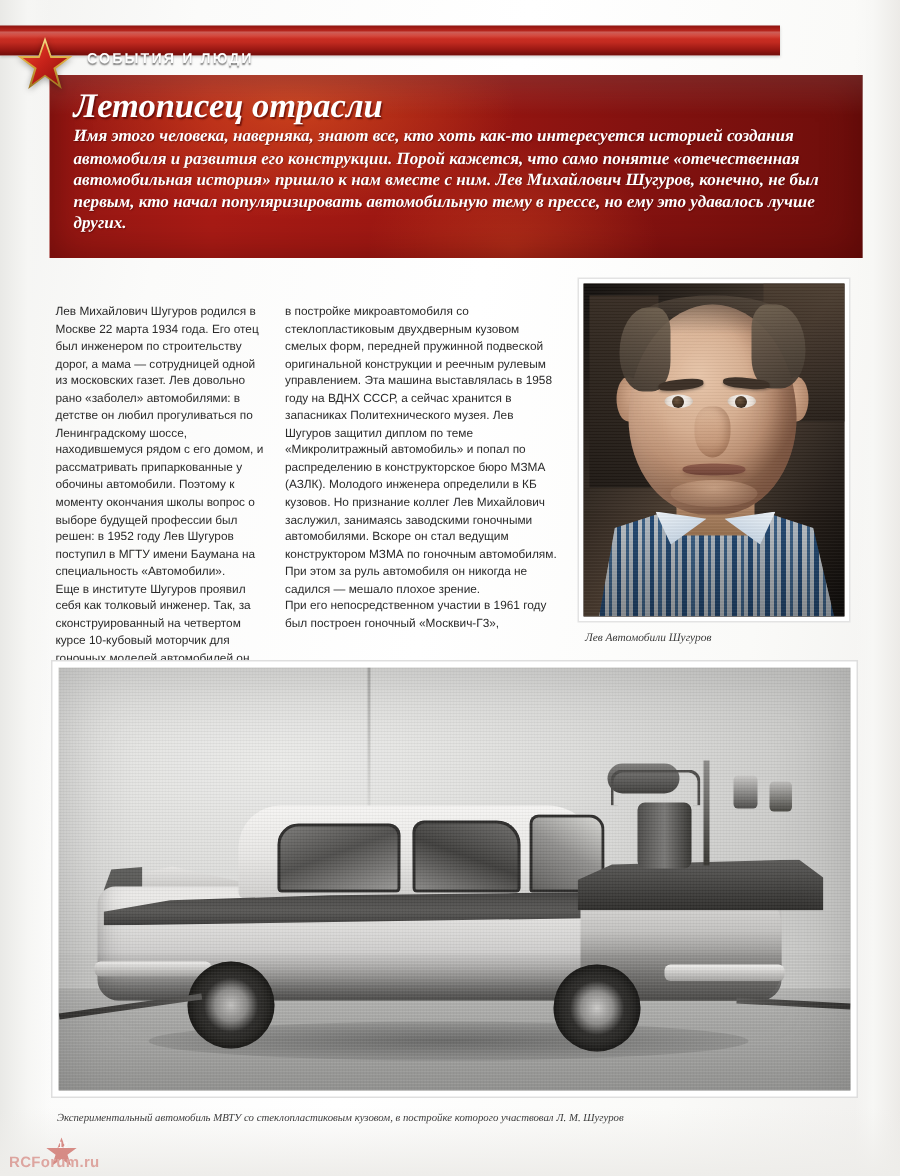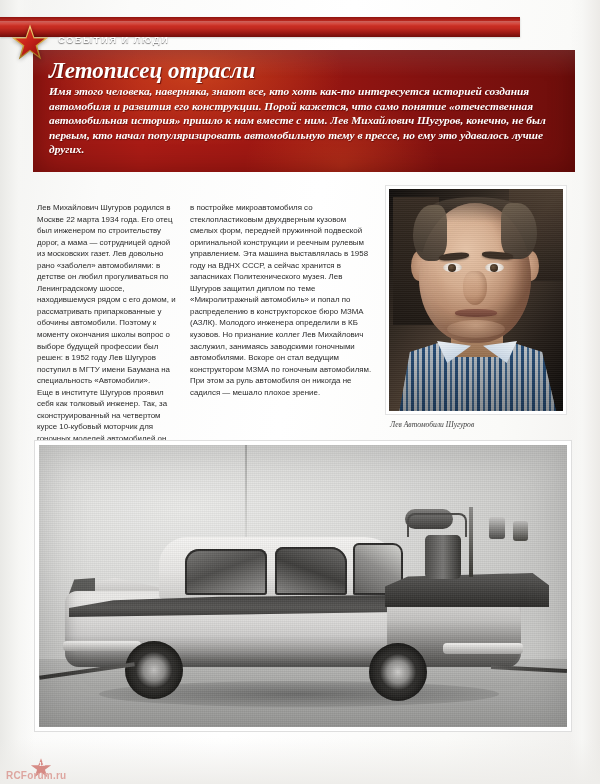--- a/index.html
+++ b/index.html
@@ -605,20 +605,21 @@
     <div class="lead">Имя этого человека, наверняка, знают все, кто хоть как-то интересуется историей создания автомобиля и развития его конструкции. Порой кажется, что само понятие «отечественная автомобильная история» пришло к нам вместе с ним. Лев Михайлович Шугуров, конечно, не был первым, кто начал популяризировать автомобильную тему в прессе, но ему это удавалось лучше других.</div>
   </div>
 
   <div class="col col-1">
     <p>Лев Михайлович Шугуров родился в Москве 22 марта 1934 года. Его отец был инженером по строительству дорог, а мама — сотрудницей одной из московских газет. Лев довольно рано «заболел» автомобилями: в детстве он любил прогуливаться по Ленинградскому шоссе, находившемуся рядом с его домом, и рассматривать припаркованные у обочины автомобили. Поэтому к моменту окончания школы вопрос о выборе будущей профессии был решен: в 1952 году Лев Шугуров поступил в МГТУ имени Баумана на специальность «Автомобили».</p>
     <p>Еще в институте Шугуров проявил себя как толковый инженер. Так, за сконструированный на четвертом курсе 10-кубовый моторчик для гоночных моделей автомобилей он получил престижную тогда стипендию Жуковского. За время учебы на кафедре «Колесные машины» он принял участие</p>
   </div>
 
   <div class="col col-2">
     <p>в постройке микроавтомобиля со стеклопластиковым двухдверным кузовом смелых форм, передней пружинной подвеской оригинальной конструкции и реечным рулевым управлением. Эта машина выставлялась в 1958 году на ВДНХ СССР, а сейчас хранится в запасниках Политехнического музея. Лев Шугуров защитил диплом по теме «Микролитражный автомобиль» и попал по распределению в конструкторское бюро МЗМА (АЗЛК). Молодого инженера определили в КБ кузовов. Но признание коллег Лев Михайлович заслужил, занимаясь заводскими гоночными автомобилями. Вскоре он стал ведущим конструктором МЗМА по гоночным автомобилям. При этом за руль автомобиля он никогда не садился — мешало плохое зрение.</p>
+    <p>При его непосредственном участии в 1961 году был построен гоночный «Москвич-Г3»,</p>
   </div>
 
   <div class="portrait-wrap">
     <div class="portrait">
       <div class="pbg"></div>
       <div class="pbg-shelf"></div>
       <div class="pbg-shelf2"></div>
       <div class="p-shirt"></div>
       <div class="p-shirt-shade"></div>
       <div class="p-neck"></div>
@@ -677,20 +678,21 @@
       <div class="bumper-front"></div>
       <div class="wheel-rear"></div>
       <div class="wheel-front"></div>
       <div class="rod-l"></div>
       <div class="rod-r"></div>
 
       <div class="photo-grain"></div>
       <div class="photo-vign"></div>
     </div>
   </div>
+  <div class="photo-caption">Экспериментальный автомобиль МВТУ со стеклопластиковым кузовом, в постройке которого участвовал Л. М. Шугуров</div>
 
   <div class="watermark">
     <svg class="wm-star" viewBox="0 0 100 100">
       <polygon points="50,6 62,38 96,38 68,58 79,92 50,71 21,92 32,58 4,38 38,38" fill="#c0382f"></polygon>
     </svg>
     <div class="wm-num">12</div>
     <div class="wm-text">RCForum.ru</div>
   </div>
 
 </div>

